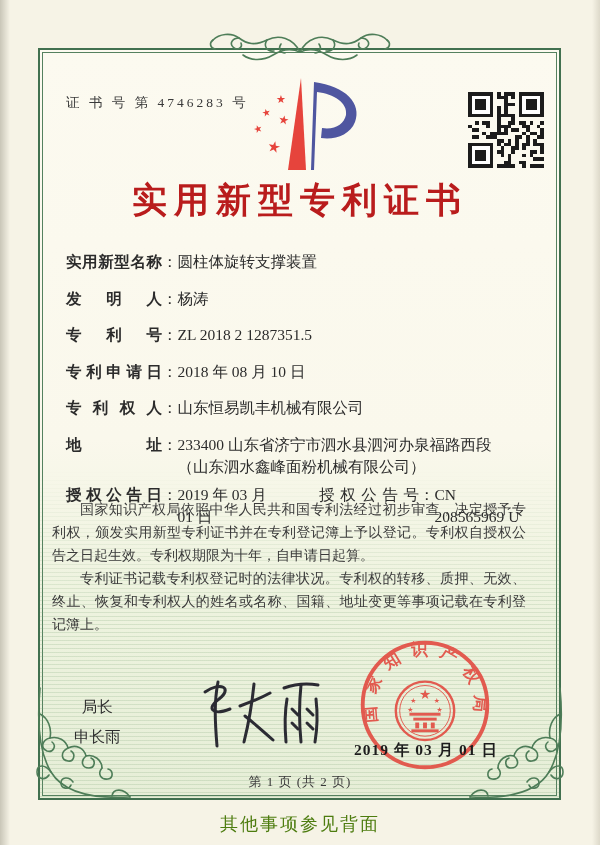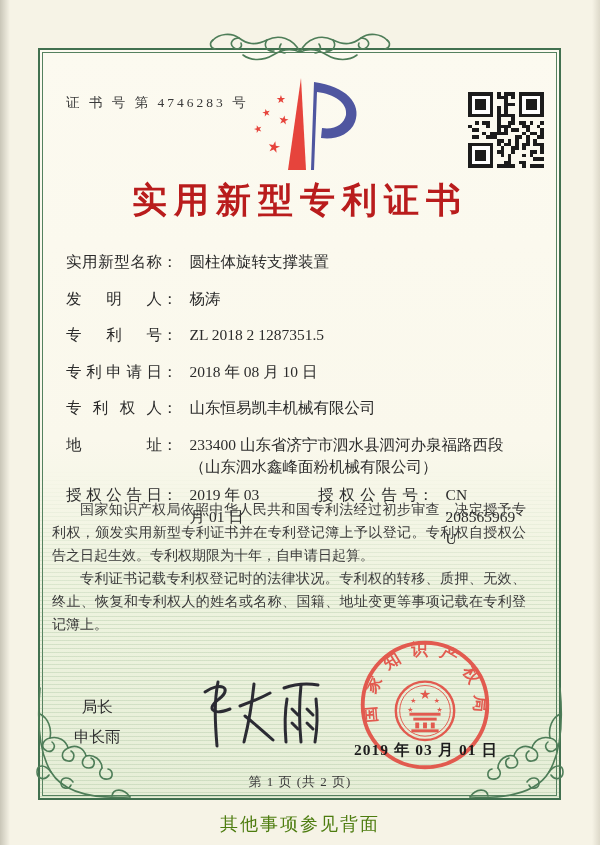--- a/index.html
+++ b/index.html
@@ -32,23 +32,23 @@
   .cert-no{position:absolute;left:66px;top:94px;font-size:13.5px;letter-spacing:3px;color:#3a3a3a;}
 
   .logo{position:absolute;left:228px;top:70px;width:148px;height:112px;}
   .qr{position:absolute;left:468px;top:92px;width:76px;height:76px;}
 
   .title{position:absolute;left:0;top:177px;width:100%;text-align:center;
     font-size:35px;font-weight:600;letter-spacing:7px;color:#b91c1c;}
 
   .fields{position:absolute;left:66px;top:251px;width:456px;font-size:15.5px;line-height:22px;}
   .frow{display:flex;margin-bottom:14.5px;}
-  .flabel{display:inline-block;width:96px;text-align:justify;text-align-last:justify;flex:0 0 96px;}
+  .flabel{display:inline-block;width:96px;text-align:justify;text-align-last:justify;flex:0 0 96px;font-weight:bold;}
   .fcolon{flex:0 0 auto;}
-  .fvalue{margin-left:12px;}
+  .fvalue{margin-left:0;}
   .addr .fvalue{width:372px;}
   .addr{margin-bottom:6px;}
   .grant{display:flex;margin-top:0;justify-content:flex-end;}
   .grant .flabel2{display:inline-block;width:100px;text-align:justify;text-align-last:justify;flex:0 0 100px;margin-left:40px;}
 
   .paras{position:absolute;left:52px;top:498px;width:474px;font-size:14px;line-height:23px;
     text-align:justify;color:#3a3a3a;}
   .paras p{margin:0;text-indent:2em;}
 
   .signer{position:absolute;left:74px;top:692px;font-size:15.5px;line-height:30px;color:#2e2e2e;text-align:center;}

